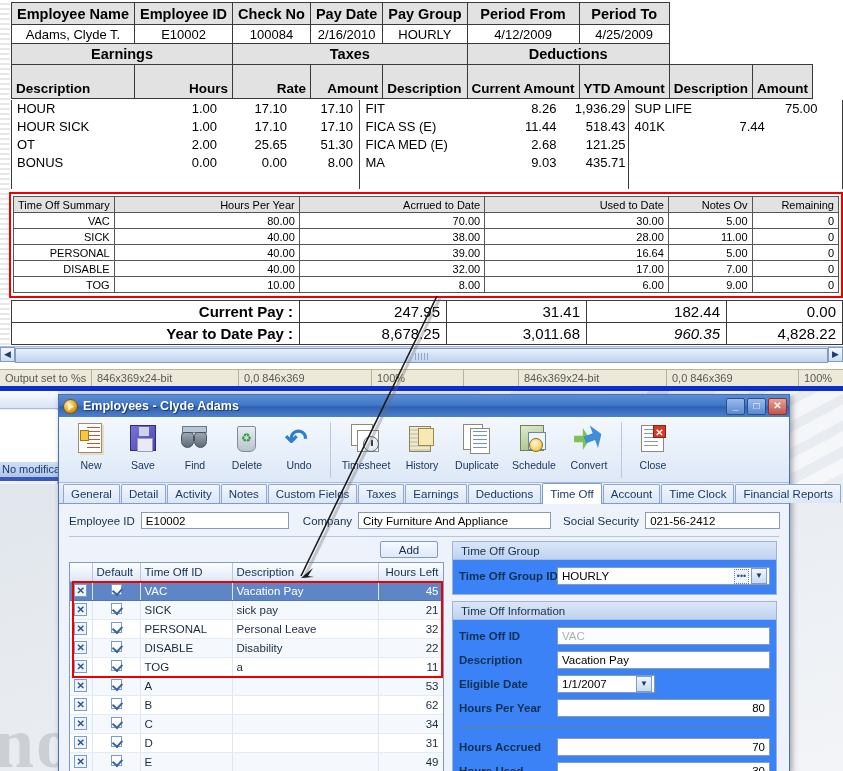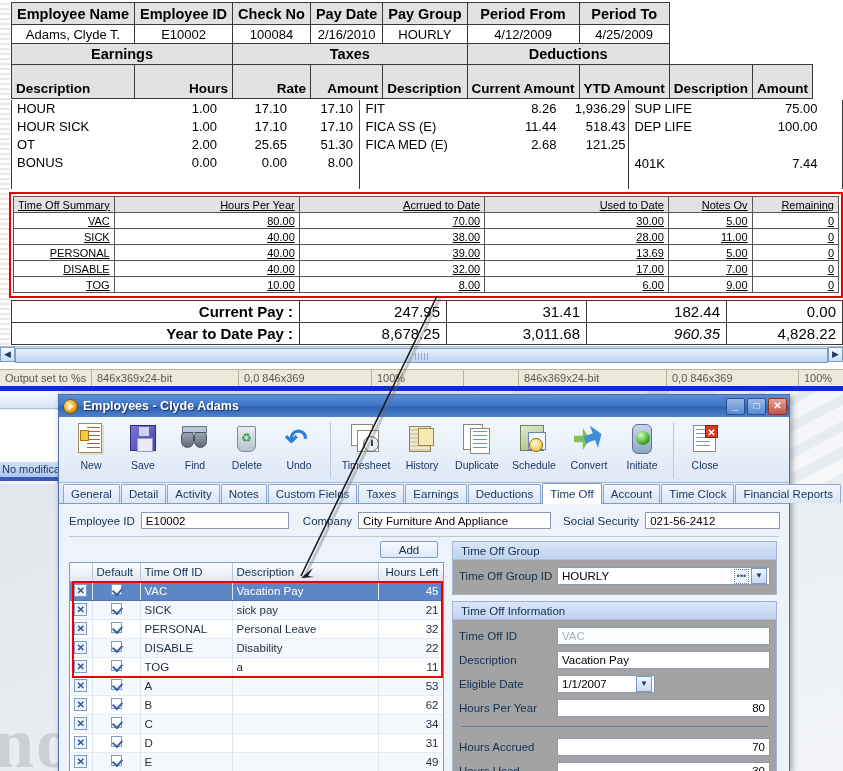--- a/index.html
+++ b/index.html
@@ -52,21 +52,21 @@
   }
   .dcol { border-left:1px solid #3a3a3a; border-right:1px solid #3a3a3a; }
   .detail-band .seg { position:relative; }
   .drow { font-size:13px; color:#000; height:18px; line-height:18px; white-space:nowrap; }
 
   
   #tos-box {
     position:absolute; left:9px; top:192px; width:834px; height:106px;
     border:2.5px solid #ee0000; background:#fff; padding:2px;
   }
-  #tos-box table { width:100%; border-collapse:collapse;text-decoration:underline; }
+  #tos-box table { width:100%; border-collapse:collapse; }
   #tos-box th {
     background:#e2e2e2; border:1px solid #555; font-size:11px;
     font-weight:normal; color:#000; text-align:right; padding:1px 4px; height:16px;
     white-space:nowrap;
   }
   #tos-box td {
     background:#fff; border:1px solid #555; font-size:11px;
     text-align:right; padding:1px 4px; height:16px; color:#000; white-space:nowrap;
   }
 
@@ -321,29 +321,29 @@
     border-right:2px solid #3b63a8; border-bottom:2px solid #3b63a8;
     transform:rotate(42deg);
   }
   .ta-right { text-align:right; }
   #grid-redbox {
     position:absolute; left:2px; top:18px; width:371px; height:97px;
     border:2.5px solid #ee0000; pointer-events:none; z-index:5;
   }
 
   #rightcol { width:325px; }
-  .panel { border:1px solid #9fb4d6; background:#a3a3a3; margin-bottom:6px; }
+  .panel { border:1px solid #9fb4d6; background:#3b82f6; margin-bottom:6px; }
   .panel-hd {
     background:linear-gradient(180deg,#dbe7f8,#bfd2ee); color:#12304f;
     font-size:11.5px; padding:2px 8px; height:18px; line-height:14px;
     border-bottom:1px solid #aabfdd;
   }
   .panel-bd { padding:4px 6px 6px 6px; }
   .prow { display:flex; align-items:center; height:24px; }
-  .prow .pl { width:98px; font-size:11.5px; color:#12304f; white-space:nowrap; }
+  .prow .pl { width:98px; font-size:11.5px; color:#12304f; white-space:nowrap;font-weight:bold; }
   .pfield {
     flex:1; height:18px; background:#fff; border:1px solid #8b9ab0;
     font-size:11.5px; padding:1px 4px; display:flex; align-items:center; color:#000;
   }
   .pfield.readonly { color:#a9b0ba; background:#fbfcfd; }
   .pfield.num { justify-content:flex-end; }
   .pcombo {
     height:18px; background:#fff; border:1px solid #8b9ab0; display:flex; align-items:center;
     font-size:11.5px; padding:1px 2px 1px 4px; color:#000;
   }
@@ -415,27 +415,27 @@
           <div class="drow"><span style="display:inline-block;width:150px;padding-left:5px;">HOUR SICK</span><span style="display:inline-block;width:55px;text-align:right;">1.00</span><span style="display:inline-block;width:70px;text-align:right;">17.10</span><span style="display:inline-block;width:70px;text-align:right;padding-right:4px;">17.10</span></div>
           <div class="drow"><span style="display:inline-block;width:150px;padding-left:5px;">OT</span><span style="display:inline-block;width:55px;text-align:right;">2.00</span><span style="display:inline-block;width:70px;text-align:right;">25.65</span><span style="display:inline-block;width:70px;text-align:right;padding-right:4px;">51.30</span></div>
           <div class="drow"><span style="display:inline-block;width:150px;padding-left:5px;">BONUS</span><span style="display:inline-block;width:55px;text-align:right;">0.00</span><span style="display:inline-block;width:70px;text-align:right;">0.00</span><span style="display:inline-block;width:70px;text-align:right;padding-right:4px;">8.00</span></div>
         </div>
     </div>
     <div class="seg dcol" style="width:275px; margin-left:-1px;">
       <div id="tax-rows">
           <div class="drow"><span style="display:inline-block;width:132px;padding-left:5px;">FIT</span><span style="display:inline-block;width:64px;text-align:right;">8.26</span><span style="display:inline-block;width:72px;text-align:right;padding-right:3px;">1,936.29</span></div>
           <div class="drow"><span style="display:inline-block;width:132px;padding-left:5px;">FICA SS (E)</span><span style="display:inline-block;width:64px;text-align:right;">11.44</span><span style="display:inline-block;width:72px;text-align:right;padding-right:3px;">518.43</span></div>
           <div class="drow"><span style="display:inline-block;width:132px;padding-left:5px;">FICA MED (E)</span><span style="display:inline-block;width:64px;text-align:right;">2.68</span><span style="display:inline-block;width:72px;text-align:right;padding-right:3px;">121.25</span></div>
+          <div class="drow"><span style="display:inline-block;width:132px;padding-left:5px;">MA</span><span style="display:inline-block;width:64px;text-align:right;">9.03</span><span style="display:inline-block;width:72px;text-align:right;padding-right:3px;">435.71</span></div>
         </div>
     </div>
     <div class="seg dcol" style="width:221px; margin-left:-1px;">
       <div id="ded-rows">
           <div class="drow"><span style="display:inline-block;width:110px;padding-left:5px;">SUP LIFE</span><span style="display:inline-block;width:82px;text-align:right;padding-right:4px;">75.00</span></div>
-          <div class="drow"><span style="display:inline-block;width:110px;padding-left:5px;">DEP LIFE</span><span style="display:inline-block;width:82px;text-align:right;padding-right:4px;">100.00</span></div>
-          <div class="drow"><span style="display:inline-block;width:110px;padding-left:5px;">401K</span><span style="display:inline-block;width:82px;text-align:right;padding-right:4px;margin-top:19px;">7.44</span></div>
+          <div class="drow"><span style="display:inline-block;width:110px;padding-left:5px;">401K</span><span style="display:inline-block;width:82px;text-align:left;padding-right:4px;">7.44</span></div>
         </div>
     </div>
   </div>
 
   <div id="tos-box">
     <table>
       <thead>
         <tr id="tos-head">
             <th>Time Off Summary</th>
             <th style="width: 200px;">Hours Per Year</th>
@@ -459,21 +459,21 @@
             <td>40.00</td>
             <td>38.00</td>
             <td>28.00</td>
             <td>11.00</td>
             <td>0</td>
           </tr>
           <tr>
             <td>PERSONAL</td>
             <td>40.00</td>
             <td>39.00</td>
-            <td>13.69</td>
+            <td>16.64</td>
             <td>5.00</td>
             <td>0</td>
           </tr>
           <tr>
             <td>DISABLE</td>
             <td>40.00</td>
             <td>32.00</td>
             <td>17.00</td>
             <td>7.00</td>
             <td>0</td>
@@ -634,27 +634,20 @@
           <div class="ic-schedcl"></div>
       </div>
       <div class="tb-lbl">Schedule</div>
     </div>
     <div class="tbtn" style="width:54px;">
       <div class="tb-ico">
         <div class="ic-arrG"></div>
           <div class="ic-arrB"></div>
       </div>
       <div class="tb-lbl">Convert</div>
-    </div>
-    <div class="tbtn">
-      <div class="tb-ico">
-        <div class="ic-light"></div>
-          <div class="ic-lbulb"></div>
-      </div>
-      <div class="tb-lbl">Initiate</div>
     </div>
 
     <div class="tb-sep"></div>
 
     <div class="tbtn">
       <div class="tb-ico">
         <div class="ic-closepg"></div>
           <div class="ic-closelines"></div>
           <div class="ic-closeX">✕</div>
       </div>

